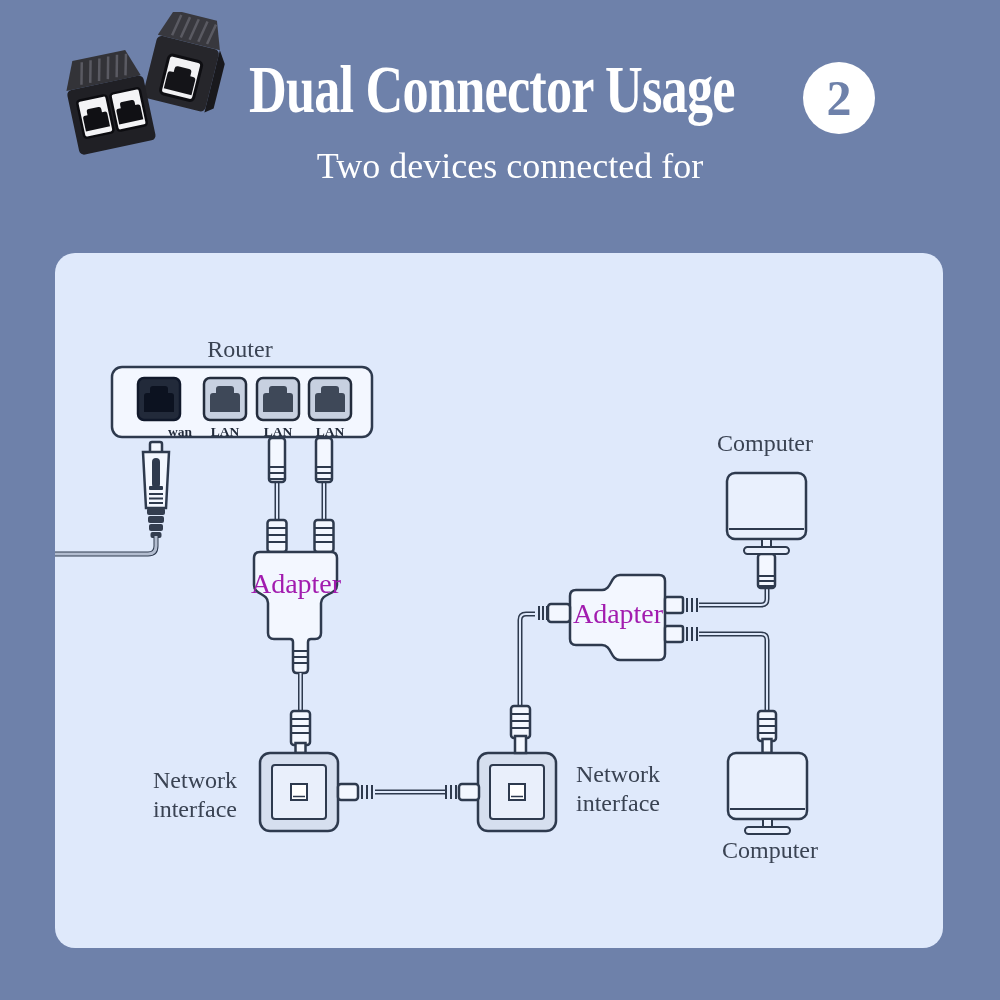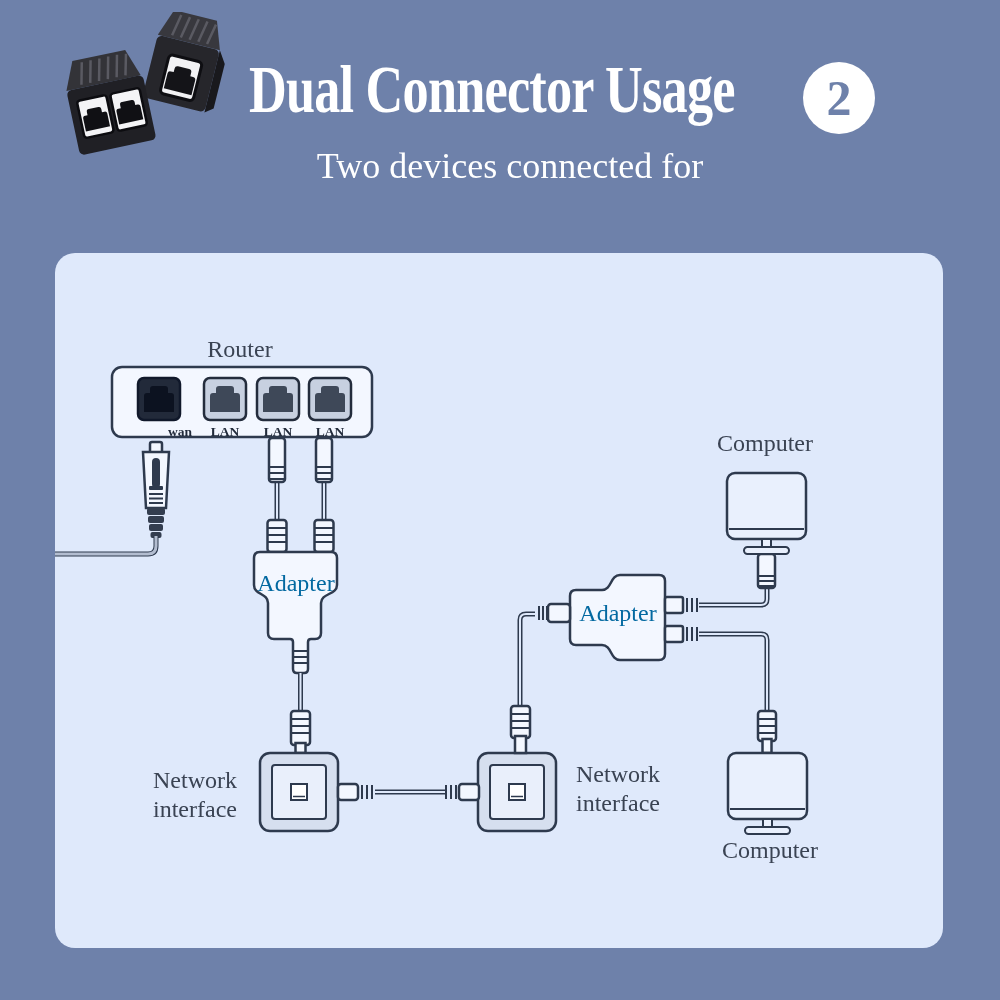--- a/index.html
+++ b/index.html
@@ -15,21 +15,21 @@
   .badge span{font-size:50px;font-weight:700;color:#6e81aa;}
   .subtitle{position:absolute;left:510px;top:146px;transform:translateX(-50%);
             text-align:center;color:#ffffff;font-size:36px;line-height:41px;white-space:nowrap;}
   
   .card{position:absolute;left:55px;top:253px;width:888px;height:695px;background:#dfe9fb;
         border-radius:20px;}
   .diagram-svg{position:absolute;left:0;top:0;}
   .lbl{position:absolute;transform:translate(-50%,-50%);color:#3a4353;font-size:24px;
        line-height:29px;white-space:nowrap;text-align:center;}
   .lbl.port{font-size:13.5px;font-weight:700;color:#222b3b;}
-  .lbl.blue{color:#0369a1;font-size:24px;}
+  .lbl.blue{color:#a21caf;font-size:28px;}
   
   .shape{fill:#f3f7ff;stroke:#2e3a4e;stroke-width:2.5;}
   .stripe{stroke:#2e3a4e;stroke-width:2;fill:none;}
   .ln{fill:none;stroke:#2e3a4e;stroke-width:5;}
   .lncore{fill:none;stroke:#dfe9fb;stroke-width:2;}
   .ridge{stroke:#5a5a62;stroke-width:2.5;fill:none;}
 </style>
 </head>
 <body>
 

